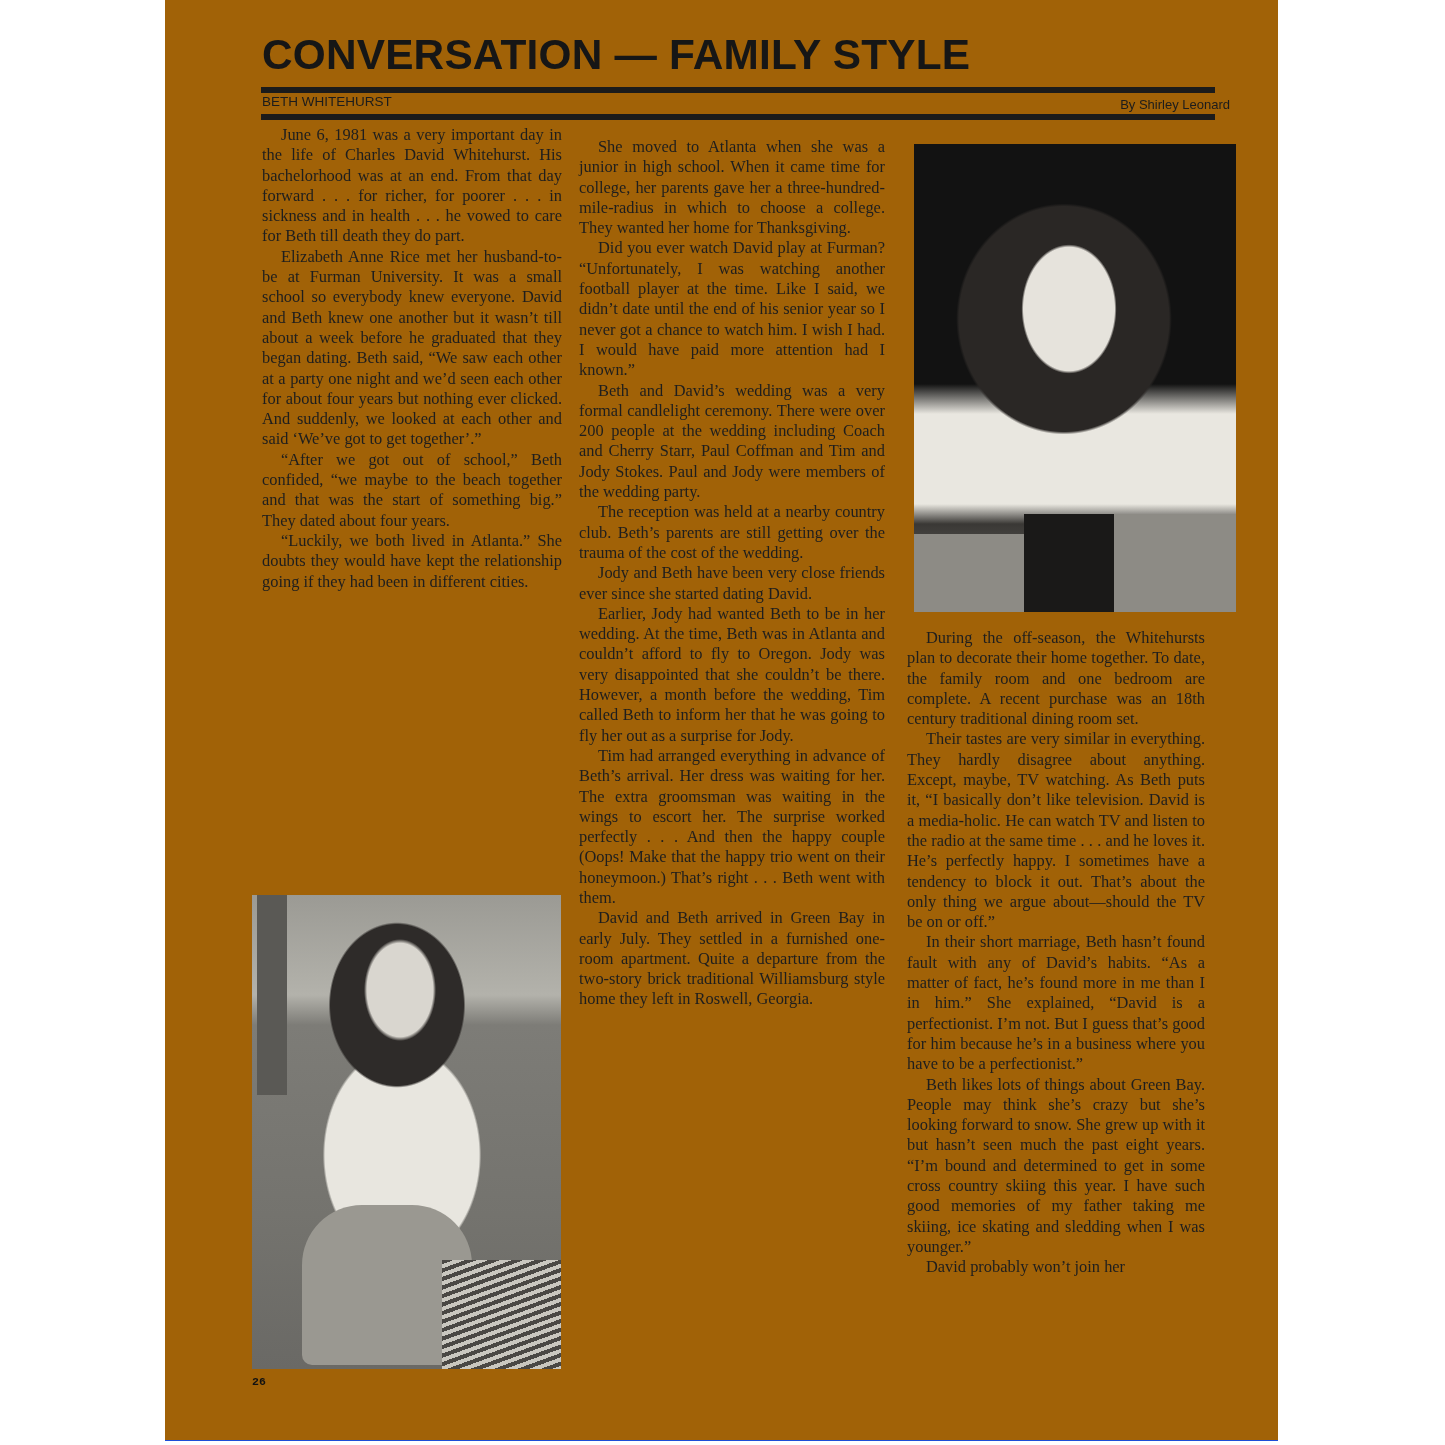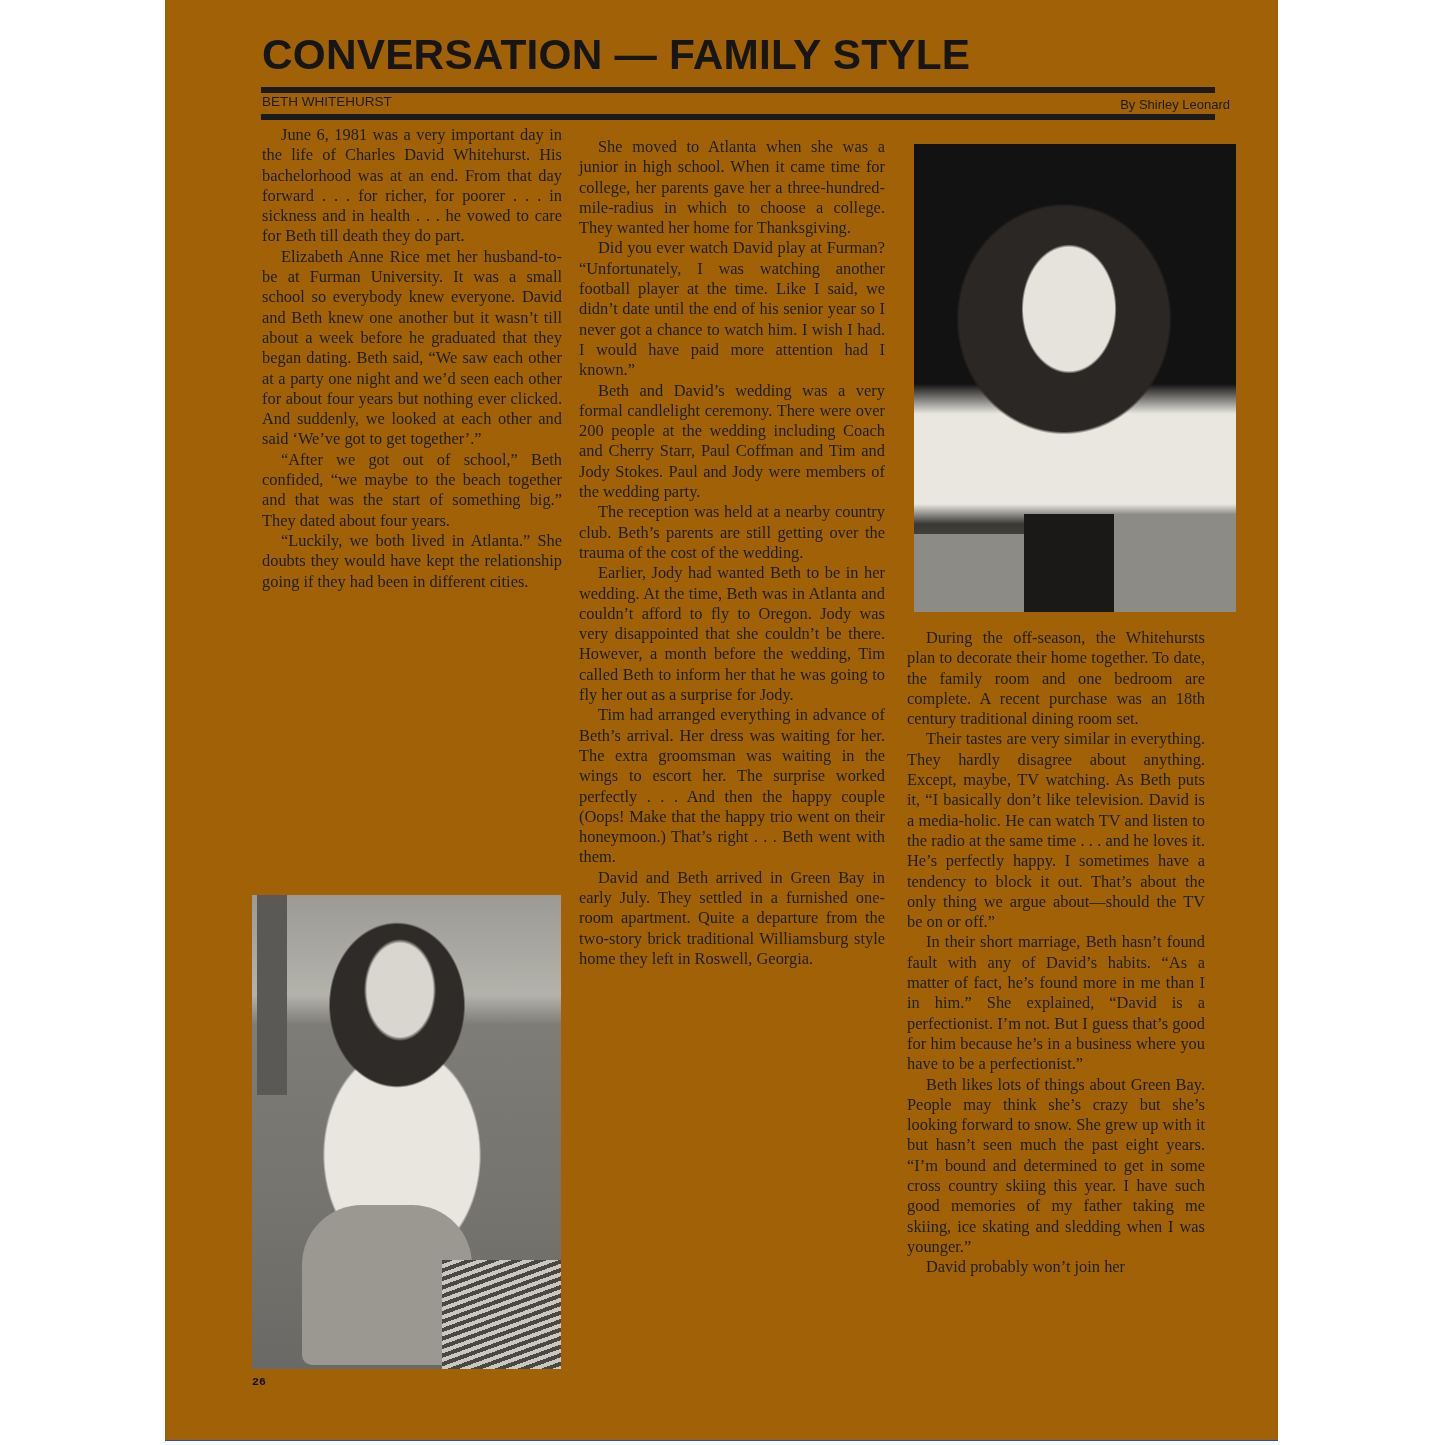--- a/index.html
+++ b/index.html
@@ -91,20 +91,21 @@
     <div class="jeans"></div>
     <div class="log"></div>
 
   </div>
 
   <div class="col col2">
     <p>She moved to Atlanta when she was a junior in high school. When it came time for college, her parents gave her a three-hundred-mile-radius in which to choose a college. They wanted her home for Thanksgiving.</p>
     <p>Did you ever watch David play at Furman? “Unfortunately, I was watching another football player at the time. Like I said, we didn’t date until the end of his senior year so I never got a chance to watch him. I wish I had. I would have paid more attention had I known.”</p>
     <p>Beth and David’s wedding was a very formal candlelight ceremony. There were over 200 people at the wedding including Coach and Cherry Starr, Paul Coffman and Tim and Jody Stokes. Paul and Jody were members of the wedding party.</p>
     <p>The reception was held at a nearby country club. Beth’s parents are still getting over the trauma of the cost of the wedding.</p>
+    <p>Jody and Beth have been very close friends ever since she started dating David.</p>
     <p>Earlier, Jody had wanted Beth to be in her wedding. At the time, Beth was in Atlanta and couldn’t afford to fly to Oregon. Jody was very disappointed that she couldn’t be there. However, a month before the wedding, Tim called Beth to inform her that he was going to fly her out as a surprise for Jody.</p>
     <p>Tim had arranged everything in advance of Beth’s arrival. Her dress was waiting for her. The extra groomsman was waiting in the wings to escort her. The surprise worked perfectly . . . And then the happy couple (Oops! Make that the happy trio went on their honeymoon.) That’s right . . . Beth went with them.</p>
     <p>David and Beth arrived in Green Bay in early July. They settled in a furnished one-room apartment. Quite a departure from the two-story brick traditional Williamsburg style home they left in Roswell, Georgia.</p>
   </div>
 
   <div class="photo photo2">
     <div class="cardigan-l"></div>
     <div class="shirt"></div>
     <div class="cardigan-r"></div>
 

